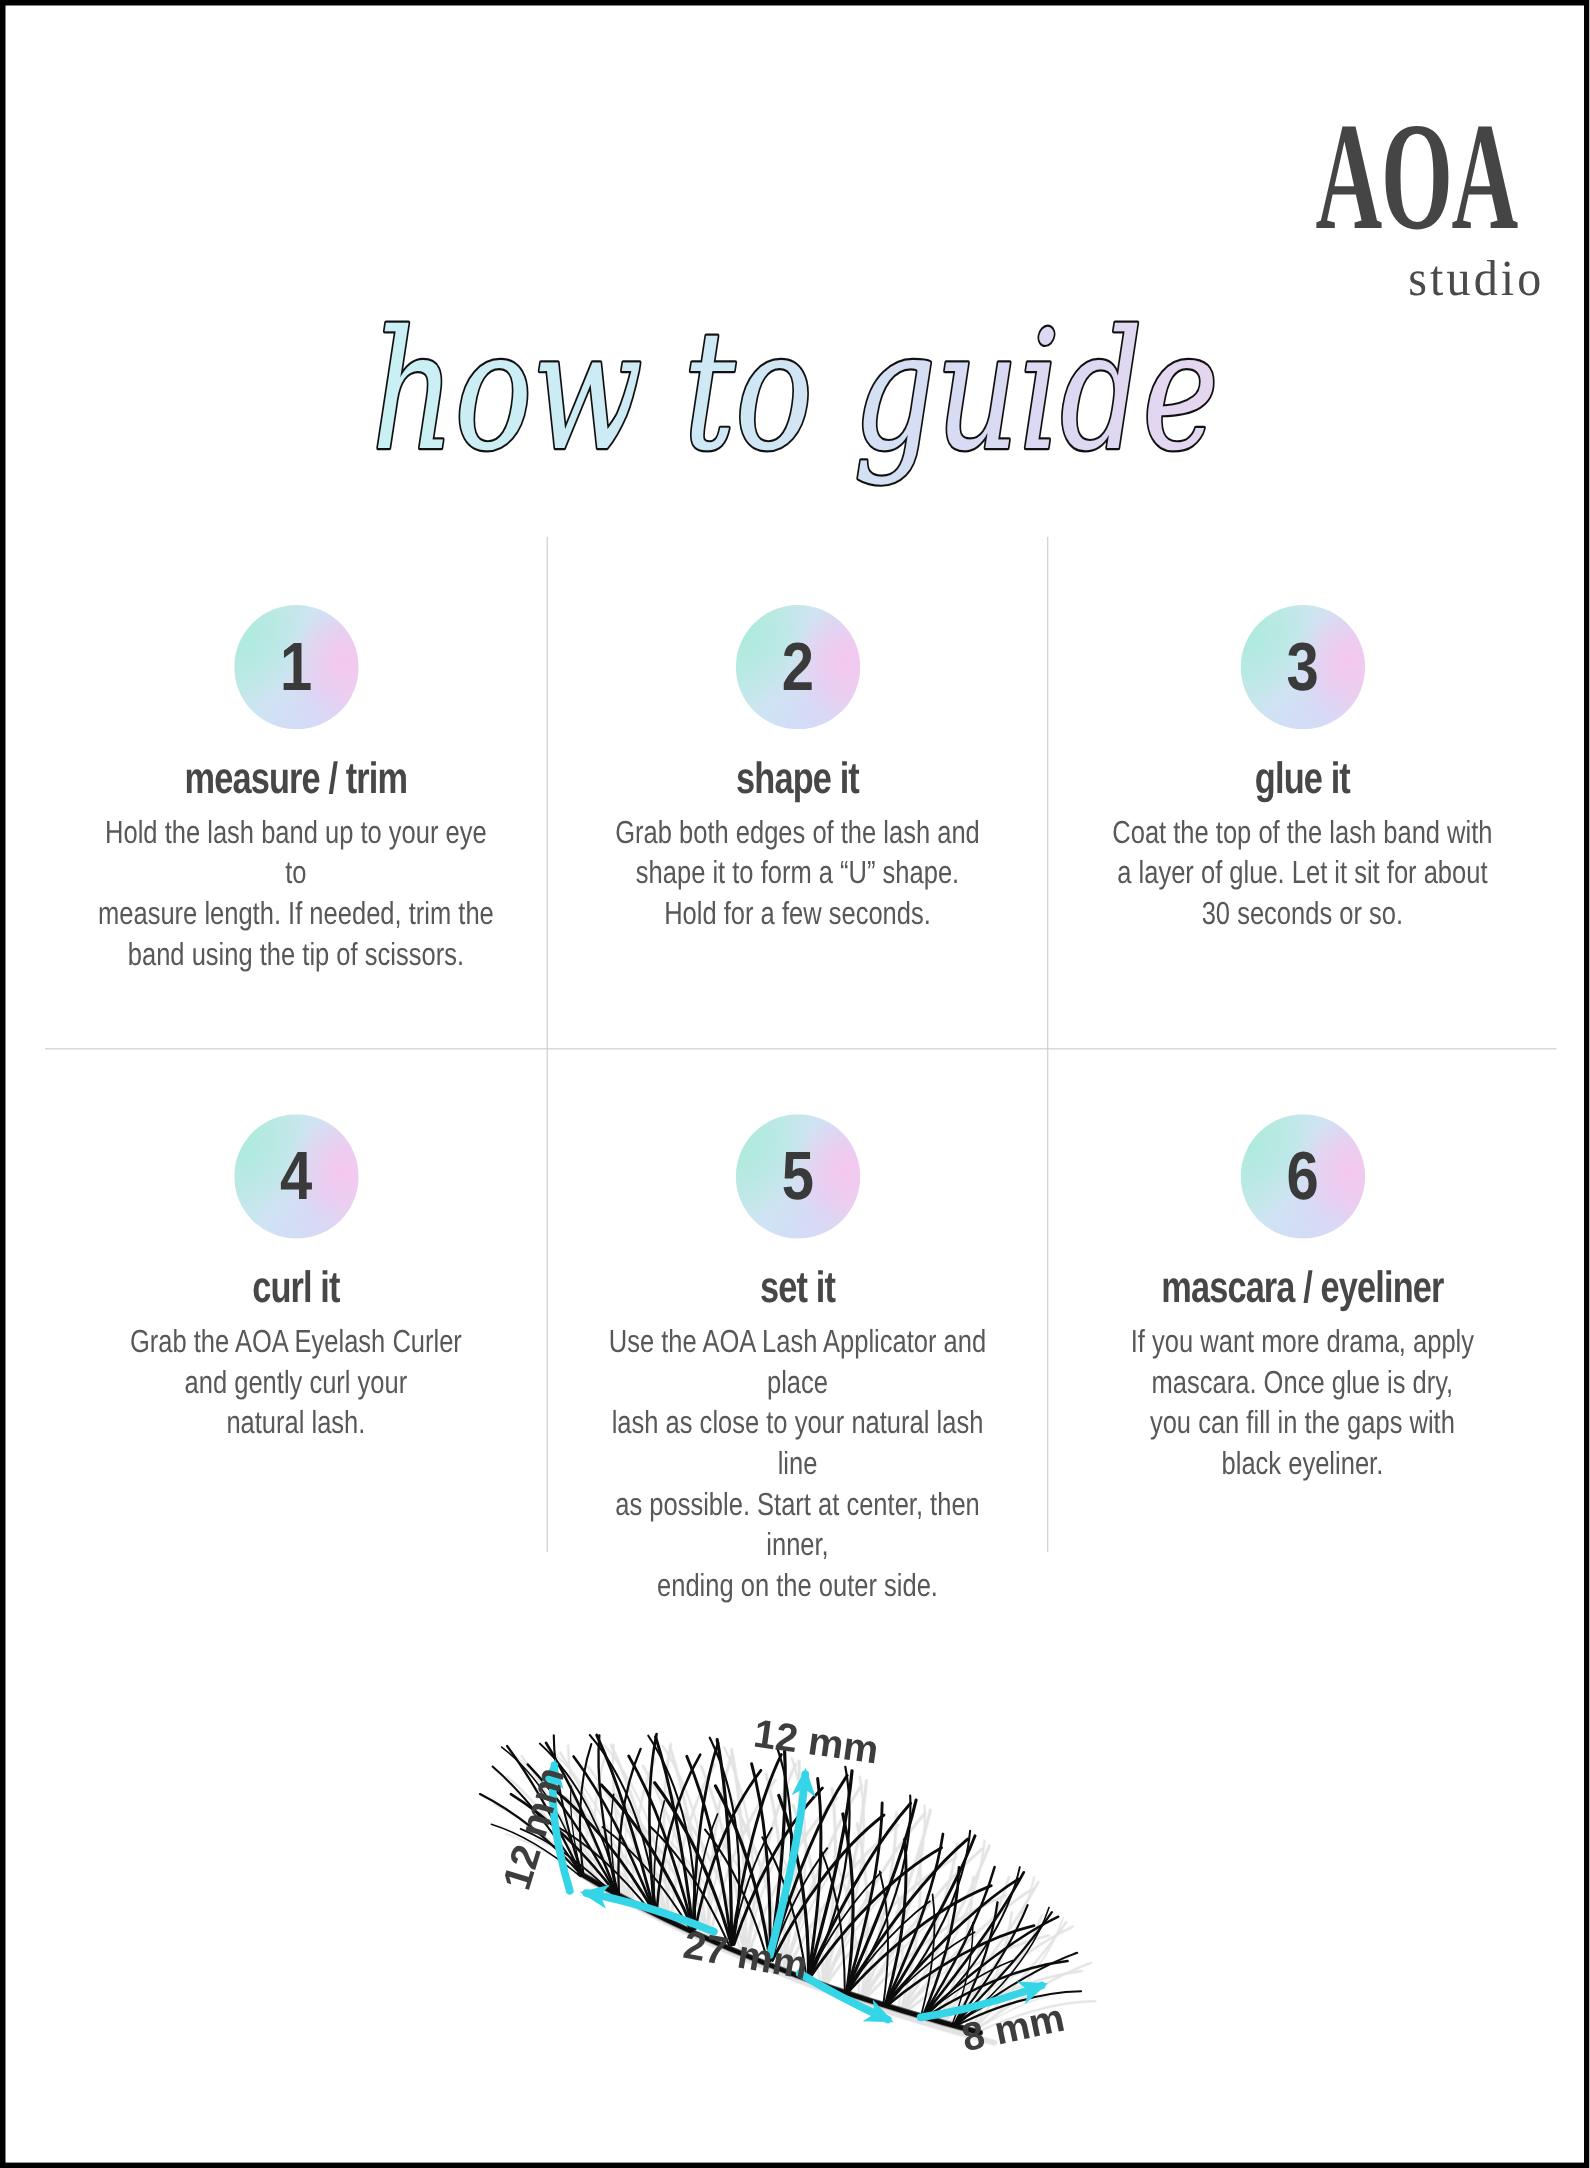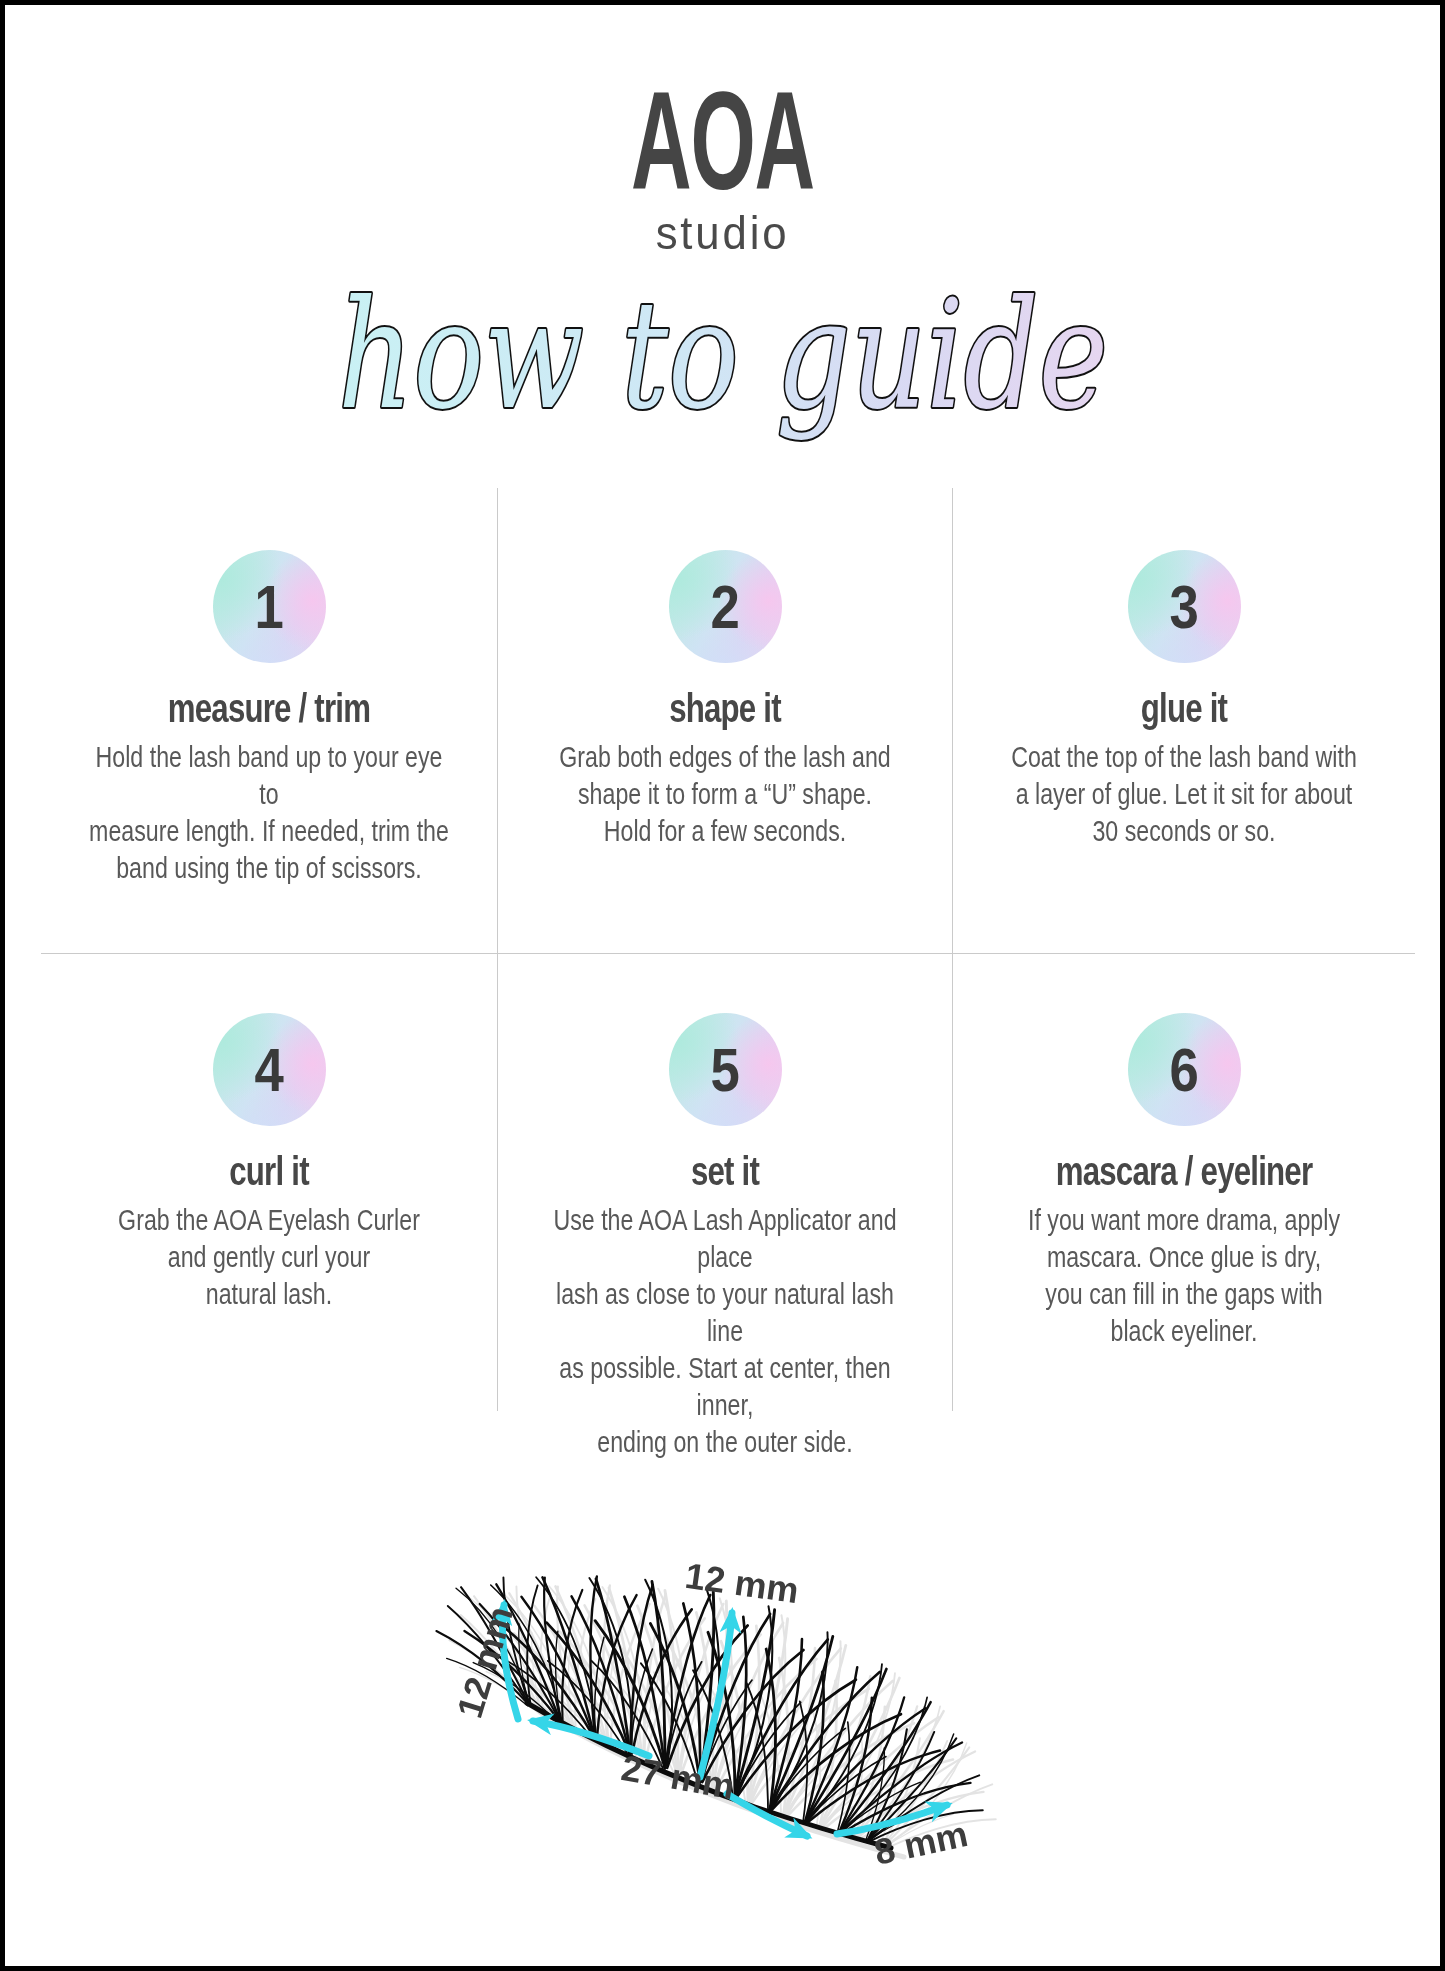--- a/index.html
+++ b/index.html
@@ -2,21 +2,21 @@
 <html><head>
 <meta charset="utf-8">
 <style>
   html,body{margin:0;padding:0;background:#fff;}
   .page{
     position:relative;width:1445px;height:1971px;background:#ffffff;
     border:5px solid #000;box-sizing:border-box;overflow:hidden;
     font-family:"Liberation Sans",sans-serif;
   }
   
-  .logo{position:absolute;top:72px;left:0;width:100%;text-align:center;}
+  .logo{position:absolute;top:92px;left:0;width:100%;text-align:right;font-family:Liberation Serif, serif;}
   .logo-main{
     display:inline-block;font-size:140px;font-weight:bold;line-height:.92;
     color:#454545;letter-spacing:-2px;transform:scaleX(.6);
   }
   .logo-sub{
     display:block;margin-top:0px;font-size:46px;font-weight:normal;
     color:#4a4a4a;letter-spacing:3px;transform:scaleX(.95);
   }
   
   .title-svg{position:absolute;top:272px;left:50%;transform:translateX(-50%);}

